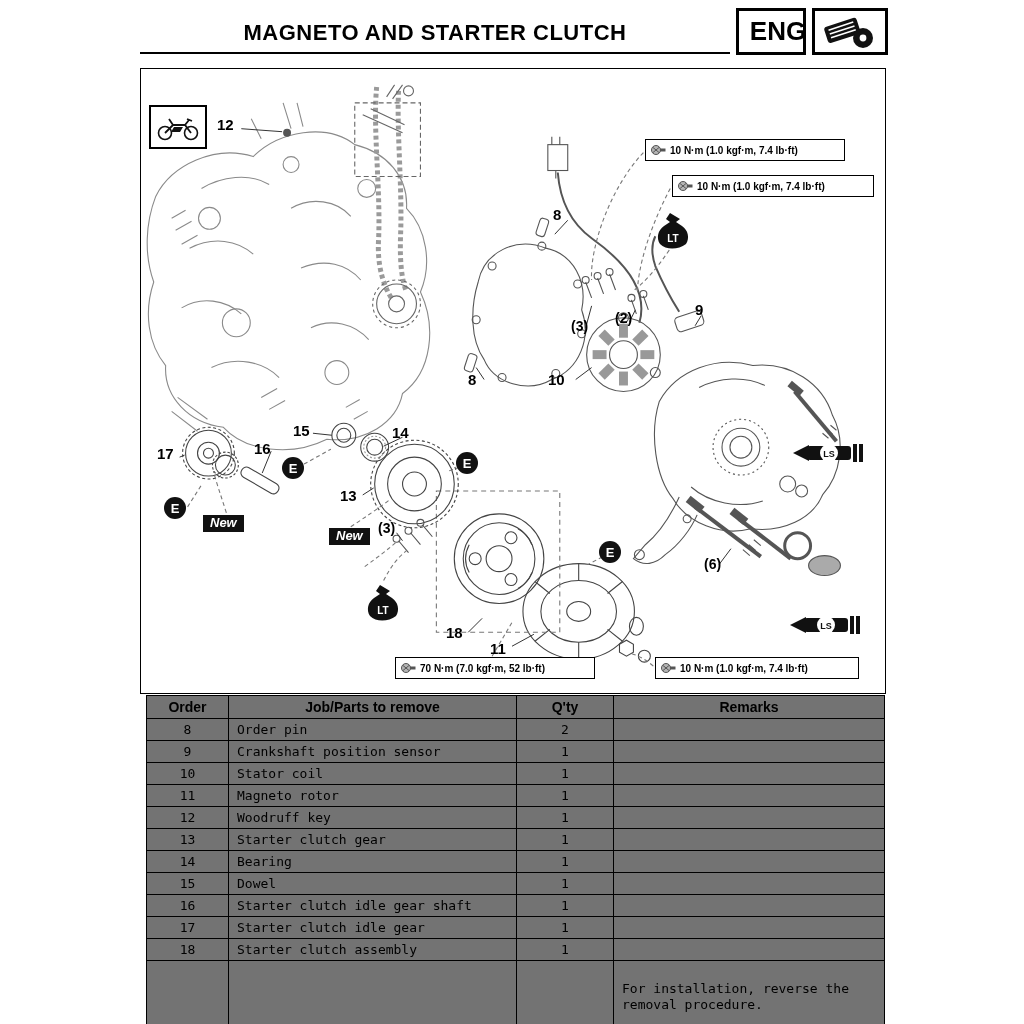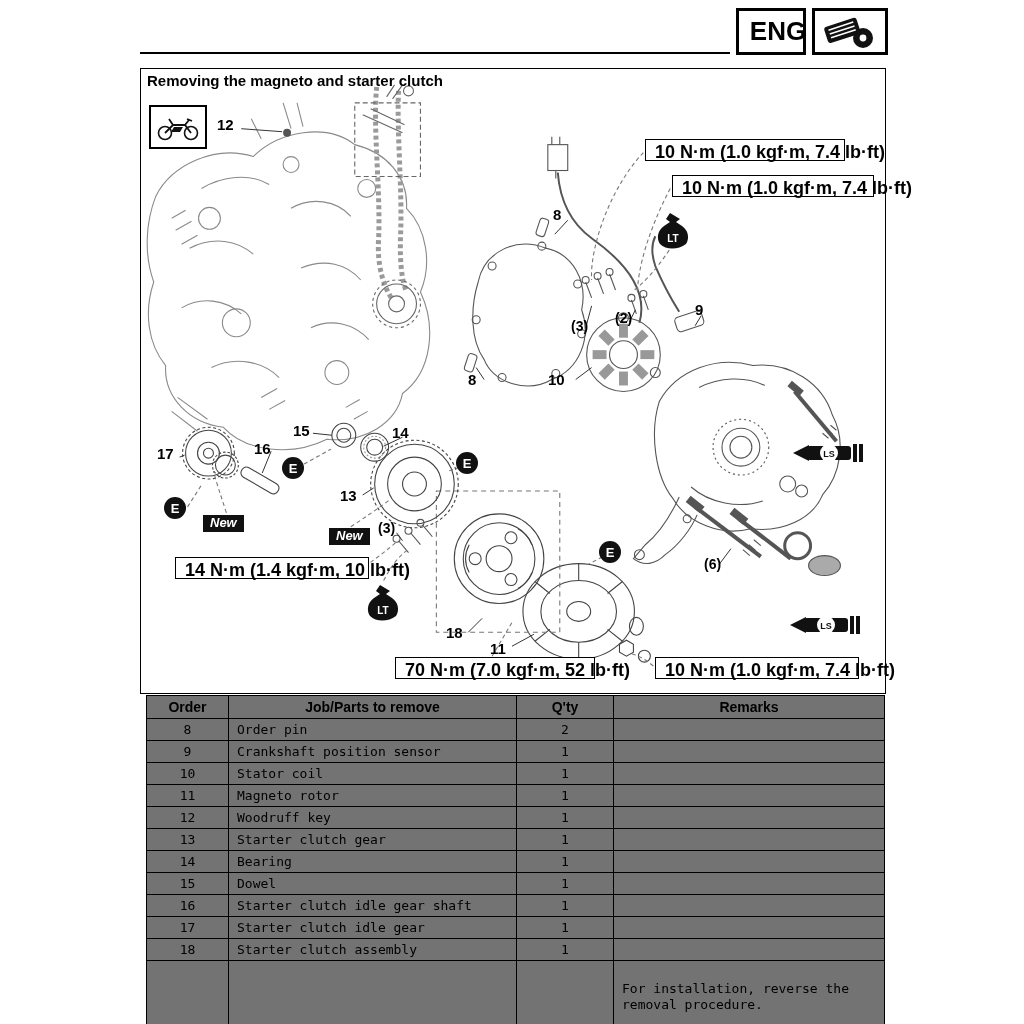--- a/index.html
+++ b/index.html
@@ -11,40 +11,41 @@
   .engicon-box{position:absolute;left:812px;top:8px;width:76px;height:47px;border:3px solid #000;display:flex;align-items:center;justify-content:center;box-sizing:border-box;}
 
   .diagram{position:absolute;left:140px;top:68px;width:746px;height:626px;border:1px solid #000;box-sizing:border-box;}
   .diagram .art{position:absolute;left:0;top:0;width:100%;height:100%;}
   .caption{position:absolute;left:6px;top:3px;font-size:15px;font-weight:bold;}
   .moto-box{position:absolute;left:8px;top:36px;width:58px;height:44px;border:2px solid #000;display:flex;align-items:center;justify-content:center;box-sizing:border-box;background:#fff;}
 
   .part-label{position:absolute;font-size:15px;font-weight:bold;line-height:16px;}
   .qty-label{position:absolute;font-size:14px;font-weight:bold;line-height:15px;}
 
-  .torque-box{position:absolute;display:flex;gap:4px;border:1.5px solid #000;background:#fff;padding:2px 5px;font-size:18px;font-weight:bold;white-space:nowrap;height:22px;box-sizing:border-box;}
+  .torque-box{position:absolute;display:flex;align-items:center;gap:4px;border:1.5px solid #000;background:#fff;padding:2px 5px;font-size:10px;font-weight:bold;white-space:nowrap;height:22px;box-sizing:border-box;}
 
   .e-marker{position:absolute;width:22px;height:22px;border-radius:50%;background:#111;color:#fff;display:flex;align-items:center;justify-content:center;font-size:13px;font-weight:bold;}
   .new-badge{position:absolute;background:#111;color:#fff;font-size:13px;font-weight:bold;font-style:italic;padding:1px 7px 2px 7px;line-height:14px;}
   .badge-svg{position:absolute;}
 
   .parts-table{position:absolute;left:140px;top:695px;width:738px;border-collapse:collapse;font-family:"DejaVu Sans Mono",monospace;font-size:13px;table-layout:fixed;background:#737373;margin-left:6px;}
   .parts-table th{font-family:"Liberation Sans",sans-serif;font-size:14px;font-weight:bold;text-align:center;padding:3px 4px;}
   .parts-table th,.parts-table td{border:1px solid #000;box-sizing:border-box;}
   .parts-table tbody td{padding:3px 8px;line-height:15px;}
   .col-order{text-align:center;}
   .col-qty{text-align:center;}
   .col-job,.col-remarks{text-align:left;}
   .footer-row td{height:44px;vertical-align:top;padding:20px 8px;line-height:16px;}
 </style>
 </head>
 <body>
 
 <div id="page">
 
+  <div class="page-title">MAGNETO AND STARTER CLUTCH</div>
   <div class="title-rule"></div>
   <div class="eng-box">ENG</div>
   <div class="engicon-box">
     <svg width="62" height="38" viewBox="0 0 62 38">
       <g transform="rotate(-18 26 16)">
         <rect x="6" y="8" width="34" height="17" rx="3" fill="#111"></rect>
         <path d="M10,12 h26 M10,16 h26 M10,20 h26" stroke="#fff" stroke-width="1.6"></path>
       </g>
       <circle cx="44" cy="25" r="10" fill="#111"></circle>
       <circle cx="44" cy="25" r="3.4" fill="#fff"></circle>
@@ -235,21 +236,20 @@
           <path d="M85,446 C80,430 75,416 72,404"></path>
           <path d="M210,460 C225,450 240,440 250,432"></path>
           <path d="M163,397 L190,382"></path>
           <path d="M326,398 L308,404"></path>
           <path d="M469,487 L448,498"></path>
           <path d="M46,440 L60,418"></path>
         </g>
       </g>
     </svg>
 
-    <div class="caption">Removing the magneto and starter clutch</div>
 
     <div class="moto-box">
       <svg width="46" height="28" viewBox="0 0 46 28">
         <circle cx="10" cy="20" r="6.5" fill="none" stroke="#111" stroke-width="1.6"></circle>
         <circle cx="36" cy="20" r="6.5" fill="none" stroke="#111" stroke-width="1.6"></circle>
         <path d="M10,20 L18,12 L30,12 L36,20 M18,12 L14,6 M30,12 L34,7 M32,6 l5,2" stroke="#111" stroke-width="1.8" fill="none"></path>
         <path d="M19,14 L28,14 L25,19 L16,19 Z" fill="#111"></path>
       </svg>
     </div>
 
@@ -261,28 +261,20 @@
         </svg>
       <span>10 N·m (1.0 kgf·m, 7.4 lb·ft)</span>
     </div>
     <div class="torque-box" style="left:531px;top:106px;width:202px;">
       <svg width="15" height="14" viewBox="0 0 15 14">
           <circle cx="5" cy="7" r="4.5" fill="#b5b5b5" stroke="#555"></circle>
           <path d="M2,4.5 L8,9.5 M8,4.5 L2,9.5" stroke="#555" stroke-width="1"></path>
           <path d="M9,7 h5.5" stroke="#555" stroke-width="3"></path>
         </svg>
       <span>10 N·m (1.0 kgf·m, 7.4 lb·ft)</span>
-    </div>
-    <div class="torque-box" style="left:34px;top:488px;width:194px;">
-      <svg width="15" height="14" viewBox="0 0 15 14">
-          <circle cx="5" cy="7" r="4.5" fill="#b5b5b5" stroke="#555"></circle>
-          <path d="M2,4.5 L8,9.5 M8,4.5 L2,9.5" stroke="#555" stroke-width="1"></path>
-          <path d="M9,7 h5.5" stroke="#555" stroke-width="3"></path>
-        </svg>
-      <span>14 N·m (1.4 kgf·m, 10 lb·ft)</span>
     </div>
     <div class="torque-box" style="left:254px;top:588px;width:200px;">
       <svg width="15" height="14" viewBox="0 0 15 14">
           <circle cx="5" cy="7" r="4.5" fill="#b5b5b5" stroke="#555"></circle>
           <path d="M2,4.5 L8,9.5 M8,4.5 L2,9.5" stroke="#555" stroke-width="1"></path>
           <path d="M9,7 h5.5" stroke="#555" stroke-width="3"></path>
         </svg>
       <span>70 N·m (7.0 kgf·m, 52 lb·ft)</span>
     </div>
     <div class="torque-box" style="left:514px;top:588px;width:204px;">

